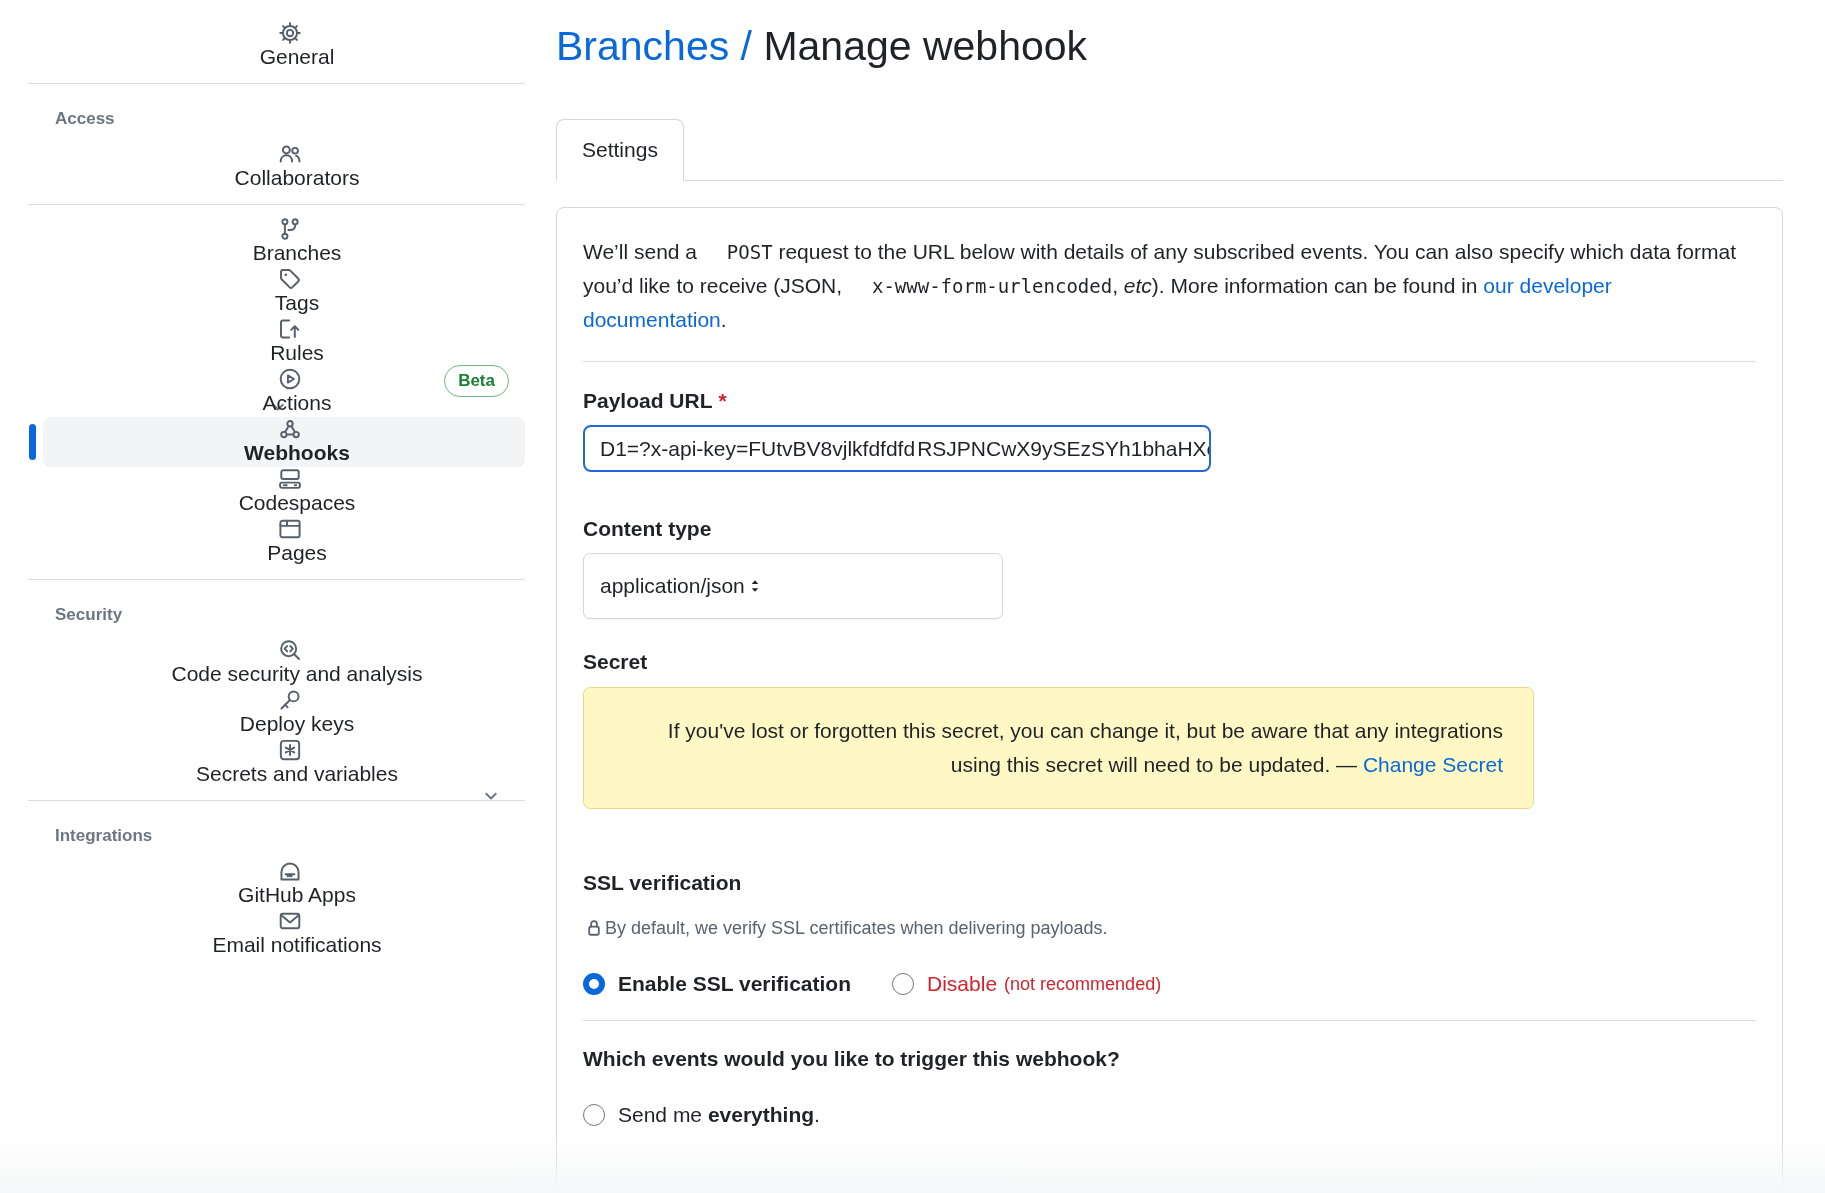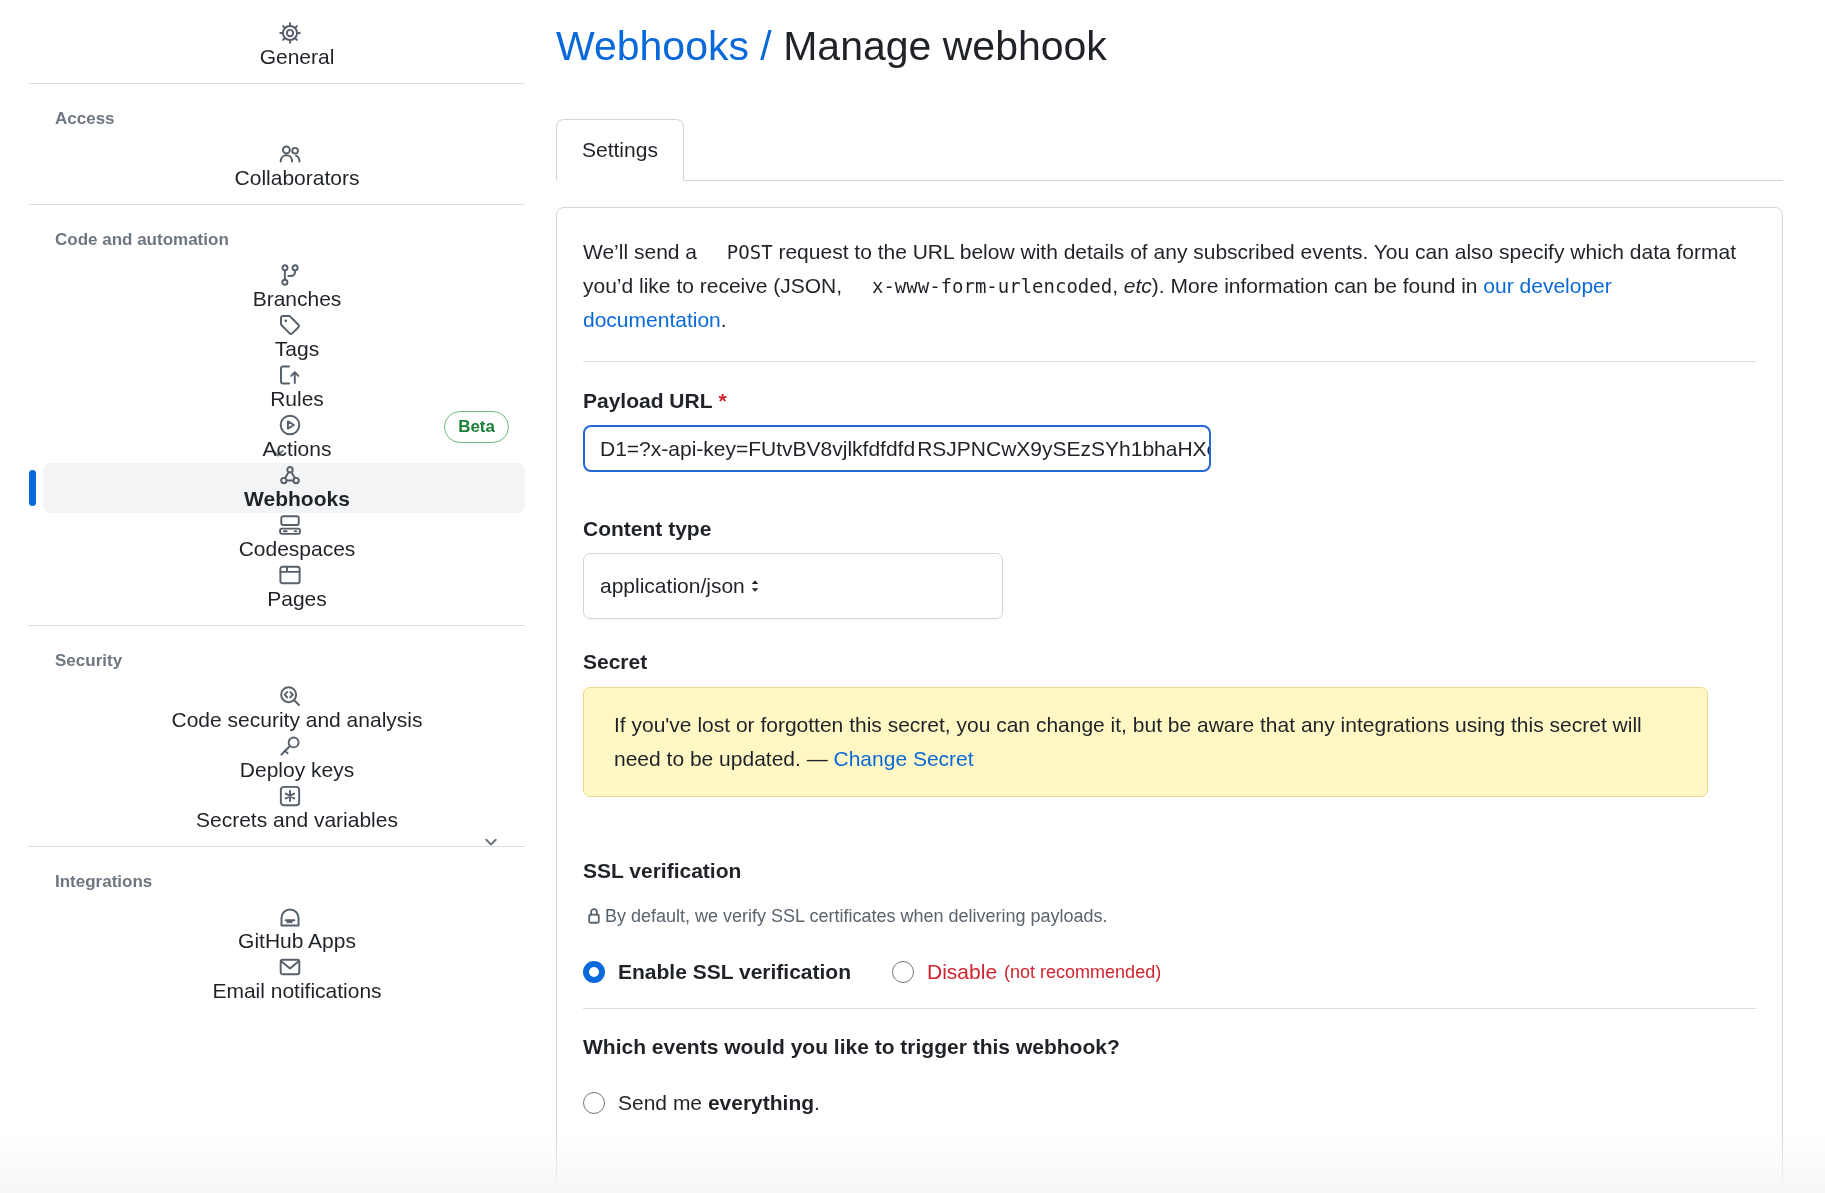--- a/index.html
+++ b/index.html
@@ -85,21 +85,21 @@
     padding: 0 14px 0 16px; font-size: 21px; cursor: pointer;
     box-shadow: 0 1px 0 rgba(31,35,40,0.04);
   }
   .updown { width: 20px; height: 20px; fill: #1f2328; }
 
   .mt44 { margin-top: 44px; }
   .mt30 { margin-top: 30px; }
 
   .flash-warn {
     margin-top: 12px; background: #fff8c5; border: 1px solid #eed888;
-    border-radius: 7px; padding: 20px 30px; line-height: 34px; width: 1125px; max-width: 100%;
+    border-radius: 7px; padding: 26px 30px; line-height: 34px; width: 951px; max-width: 100%; text-align: right;
   }
 
   .ssl-heading { margin-top: 62px; font-size: 21px; font-weight: 700; }
   .ssl-note { margin-top: 22px; display: flex; align-items: center; color: #59636e; font-size: 18px; }
   .ssl-note .lock { width: 22px; height: 22px; color: #59636e; flex-shrink: 0; }
 
   .radio-row { margin-top: 33px; display: flex; align-items: center; }
   .radio {
     width: 22px; height: 22px; border-radius: 50%;
     border: 1.5px solid #6e7781; background: #fff; flex-shrink: 0; cursor: pointer;
@@ -141,21 +141,20 @@
     <svg class="ico stroke" viewBox="0 0 16 16">
       <circle cx="5.6" cy="5.3" r="2.3"></circle>
         <path d="M1.8 13c0-2.6 1.7-4.2 3.8-4.2s3.8 1.6 3.8 4.2"></path>
       <circle cx="11.4" cy="5.8" r="1.9"></circle>
         <path d="M12 9.1c1.5.5 2.3 1.9 2.3 3.9"></path>
     </svg>
     <span class="lbl">Collaborators</span>
   </div>
 
   <hr class="side-hr">
-  <div class="side-header">Code and automation</div>
 
   <div class="side-item">
     <svg class="ico stroke" viewBox="0 0 16 16">
       <circle cx="4.6" cy="3.2" r="1.7"></circle>
         <circle cx="4.6" cy="12.8" r="1.7"></circle>
         <circle cx="11.4" cy="3.2" r="1.7"></circle>
       <path d="M4.6 4.9v6.2M11.4 4.9v.8c0 2-1.5 3-3.3 3H6.9"></path>
     </svg>
     <span class="lbl">Branches</span>
   </div>
@@ -265,21 +264,21 @@
       <rect x="1.8" y="3.2" width="12.4" height="9.6" rx="1.3"></rect>
         <path d="M2.4 4.4L8 9l5.6-4.6"></path>
     </svg>
     <span class="lbl">Email notifications</span>
   </div>
 
 </nav>
 
 <main class="main">
 
-  <h1 class="page-title"><a class="crumb">Webhooks /</a> <span>Manage webhook</span></h1>
+  <h1 class="page-title"><a class="crumb">Branches /</a> <span>Manage webhook</span></h1>
 
   <div class="tabnav">
     <div class="tab active">Settings</div>
   </div>
 
   <section class="content-box">
 
     <p class="description"><span>We’ll send a </span><span class="mono">POST</span><span> request to the URL below with details of any subscribed events. You can also specify which data format you’d like to receive (JSON, </span><span class="mono">x-www-form-urlencoded</span><span>, </span><em>etc</em><span>). More information can be found in </span><a class="inline-link">our developer documentation</a><span>.</span></p>
 
     <hr class="box-hr">

